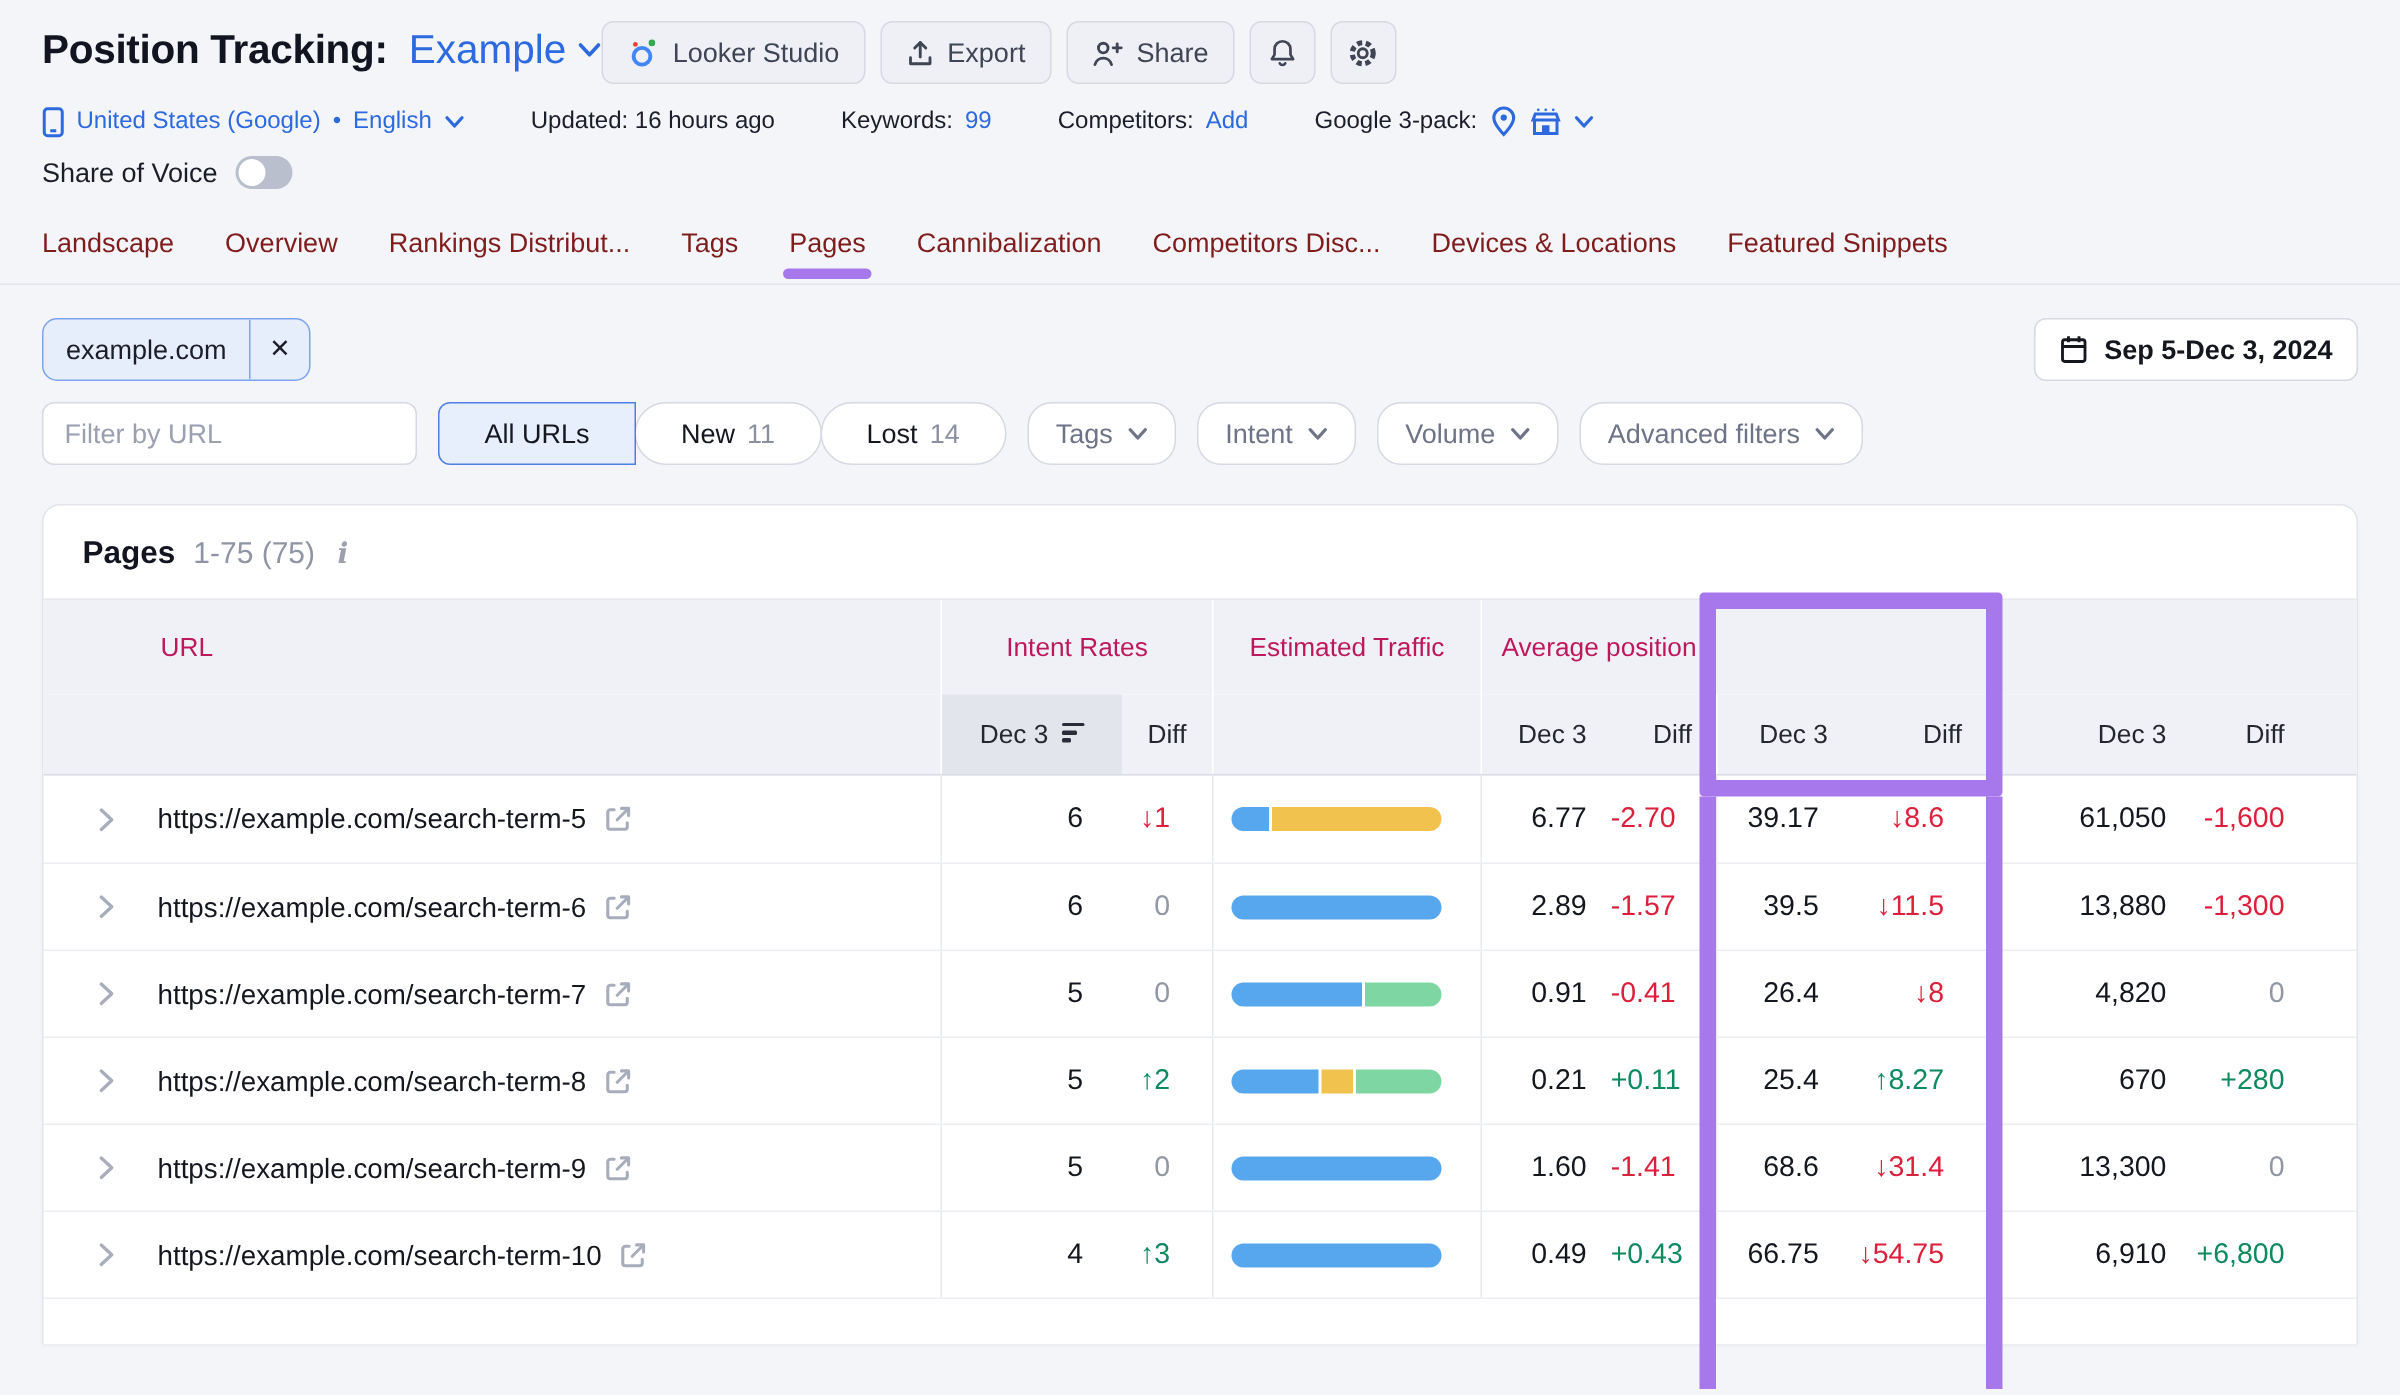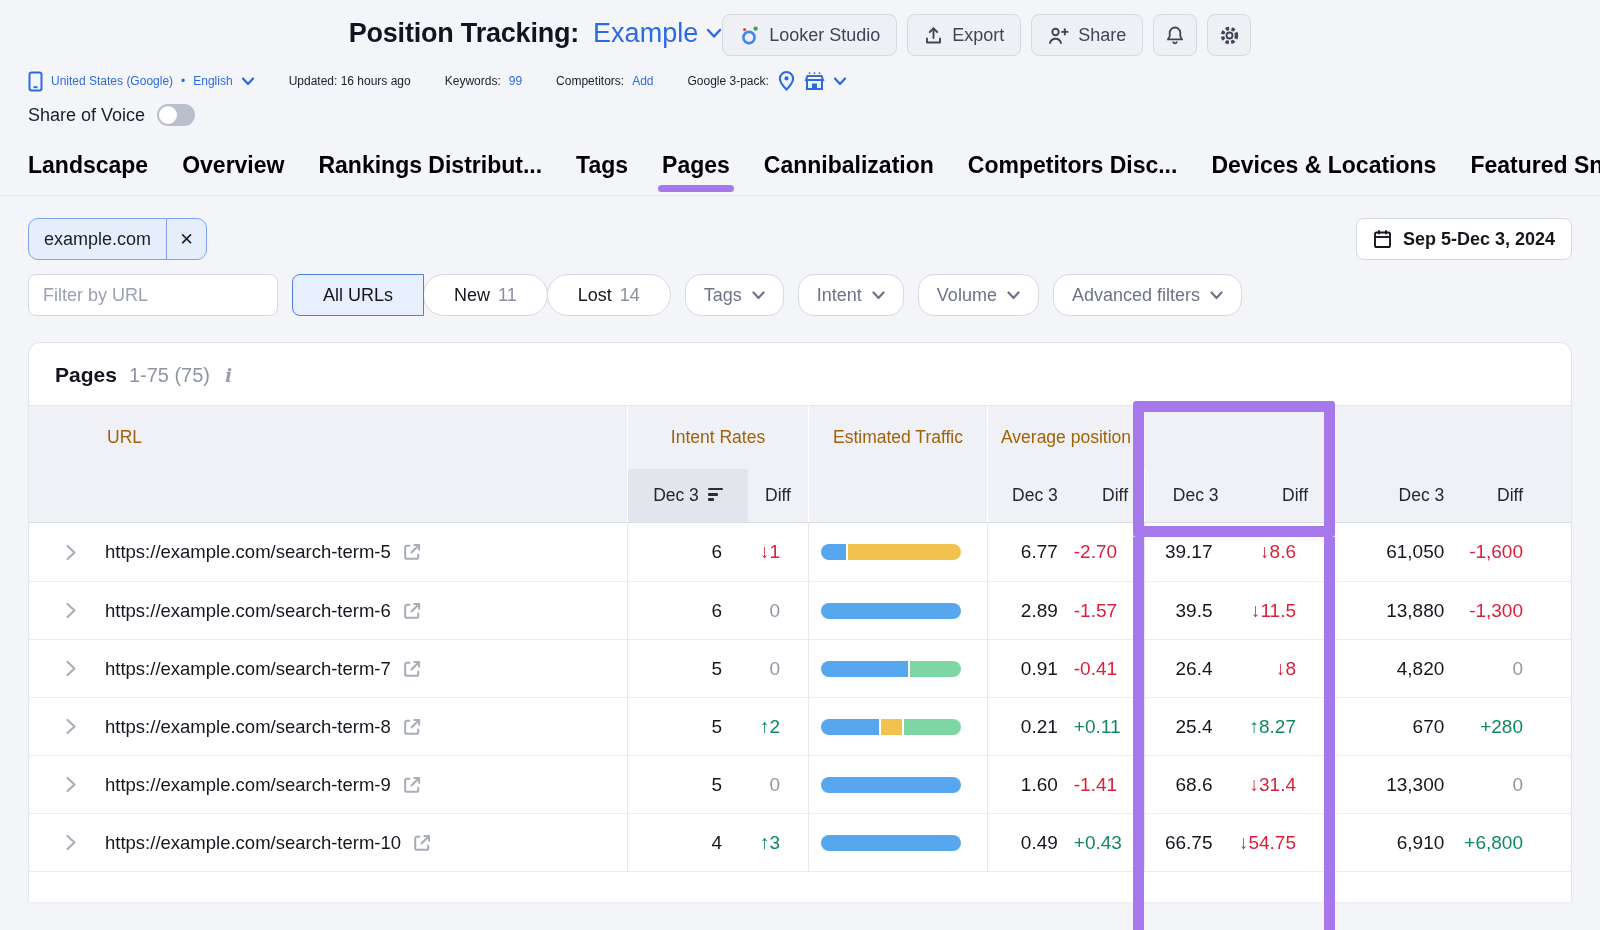--- a/index.html
+++ b/index.html
@@ -4,48 +4,48 @@
 <style>
   * { margin:0; padding:0; box-sizing:border-box; }
   html,body { width:1600px; height:930px; overflow:hidden; }
   body {
     font-family:"Liberation Sans","DejaVu Sans",sans-serif;
     background:#f4f5f9; color:#15171f; position:relative;
   }
   svg { display:block; }
 
   
-  .topbar { display:flex; justify-content:center; align-items:flex-start; padding:14px 28px 0; }
+  .topbar { display:flex; justify-content:flex-start; align-items:flex-start; padding:14px 28px 0; }
   .title-wrap { display:flex; align-items:center; gap:14px; padding-top:4px; }
   .page-title { font-size:27px; font-weight:800; color:#121420; letter-spacing:-0.2px; }
   .project-sel { display:flex; align-items:center; gap:8px; cursor:pointer; }
   .project-sel .proj { font-size:27px; font-weight:400; color:#2d6ae0; }
   .top-actions { display:flex; gap:10px; }
   .tbtn {
     height:42px; display:flex; align-items:center; gap:9px; padding:0 16px;
     background:#eef0f5; border:1px solid #d6d9e2; border-radius:8px;
     font-size:18px; color:#3f4554; font-weight:500; cursor:pointer;
     font-family:inherit;
   }
   .tbtn.icon-only { width:44px; padding:0; justify-content:center; }
 
   
-  .meta-row { display:flex; align-items:center; gap:34px; padding:14px 28px 0; font-size:12px; color:#1b1d29; }
+  .meta-row { display:flex; align-items:center; gap:44px; padding:14px 28px 0; font-size:16px; color:#1b1d29; }
   .meta-item { display:flex; align-items:center; gap:8px; white-space:nowrap; }
   .blue { color:#2d6ae0; }
   .meta-link { color:#2d6ae0; cursor:pointer; text-decoration:none; }
   .sov-row { display:flex; align-items:center; gap:12px; padding:12px 28px 0; font-size:18px; color:#1b1d29; }
   .toggle { width:38px; height:22px; border-radius:11px; background:#b9bfcc; position:relative; cursor:pointer; }
   .toggle .knob { position:absolute; left:2px; top:2px; width:18px; height:18px; border-radius:50%; background:#ffffff; }
 
   
   .tab-bar {
     display:flex; gap:34px; padding:26px 28px 0; border-bottom:1px solid #e2e4eb;
   }
-  .tab { font-size:23px; font-weight:700; color:#000000; padding-bottom:16px; position:relative; cursor:pointer; white-space:nowrap; }
+  .tab { font-size:18px; font-weight:400; color:#7f1d1d; padding-bottom:16px; position:relative; cursor:pointer; white-space:nowrap; }
   .tab.active::after {
     content:""; position:absolute; left:-4px; right:-4px; bottom:3px; height:7px;
     border-radius:4px; background:#a778ec;
   }
 
   
   .chip-row { display:flex; justify-content:space-between; align-items:center; padding:22px 28px 0; }
   .chip { display:flex; align-items:stretch; height:42px; border:1.5px solid #7da3ee; border-radius:10px; background:#e7eefb; overflow:hidden; }
   .chip .chip-label { display:flex; align-items:center; padding:0 15px; font-size:18px; color:#1b1d29; }
   .chip .chip-x { display:flex; align-items:center; justify-content:center; width:40px; border-left:1.5px solid #7da3ee; font-size:17px; font-weight:700; color:#1b1d29; cursor:pointer; }
@@ -70,21 +70,21 @@
     margin:26px 28px 0; background:#ffffff; border:1px solid #e3e5ec; border-bottom:none;
     border-radius:12px 12px 0 0; box-shadow:0 1px 2px rgba(20,22,35,.04);
     position:relative; height:560px; overflow:visible;
   }
   .card-head { display:flex; align-items:baseline; gap:12px; height:62px; padding:20px 26px 0; }
   .card-title { font-size:21px; font-weight:800; color:#121420; }
   .card-range { font-size:20px; color:#8f95a5; }
   .info-i { font-family:"DejaVu Serif",serif; font-style:italic; font-weight:700; font-size:19px; color:#9aa0ae; cursor:pointer; padding:0 3px; }
 
   .grid { display:grid; grid-template-columns:598px 181px 179px 157px 180px 1fr; }
-  .th-group { background:#f0f1f6; height:64px; border-top:1px solid #e6e8ee; font-size:17.5px; color:#a16207; }
+  .th-group { background:#f0f1f6; height:64px; border-top:1px solid #e6e8ee; font-size:17.5px; color:#be185d; }
   .th-sub   { background:#f0f1f6; height:54px; border-bottom:1px solid #d9dce4; font-size:17.5px; color:#25272f; }
   .th-group > div, .th-sub > div { display:flex; align-items:center; }
   .gcell { justify-content:center; border-left:1px solid #ffffff; }
   .gcell.url { justify-content:flex-start; padding-left:78px; border-left:none; }
   .gcell.kw { background:#e8eaf1; }
   .subwrap { display:flex; width:100%; height:100%; border-left:1px solid #ffffff; }
   .subwrap.url { border-left:none; }
   .sub-a, .sub-b { flex:1; display:flex; align-items:center; justify-content:flex-end; padding-right:16px; }
   .kw-sub-a { flex:0 0 120px; background:#e3e5ed; justify-content:center; gap:9px; padding-right:0; }
   .kw-sub-b { justify-content:center; padding-right:0; }

